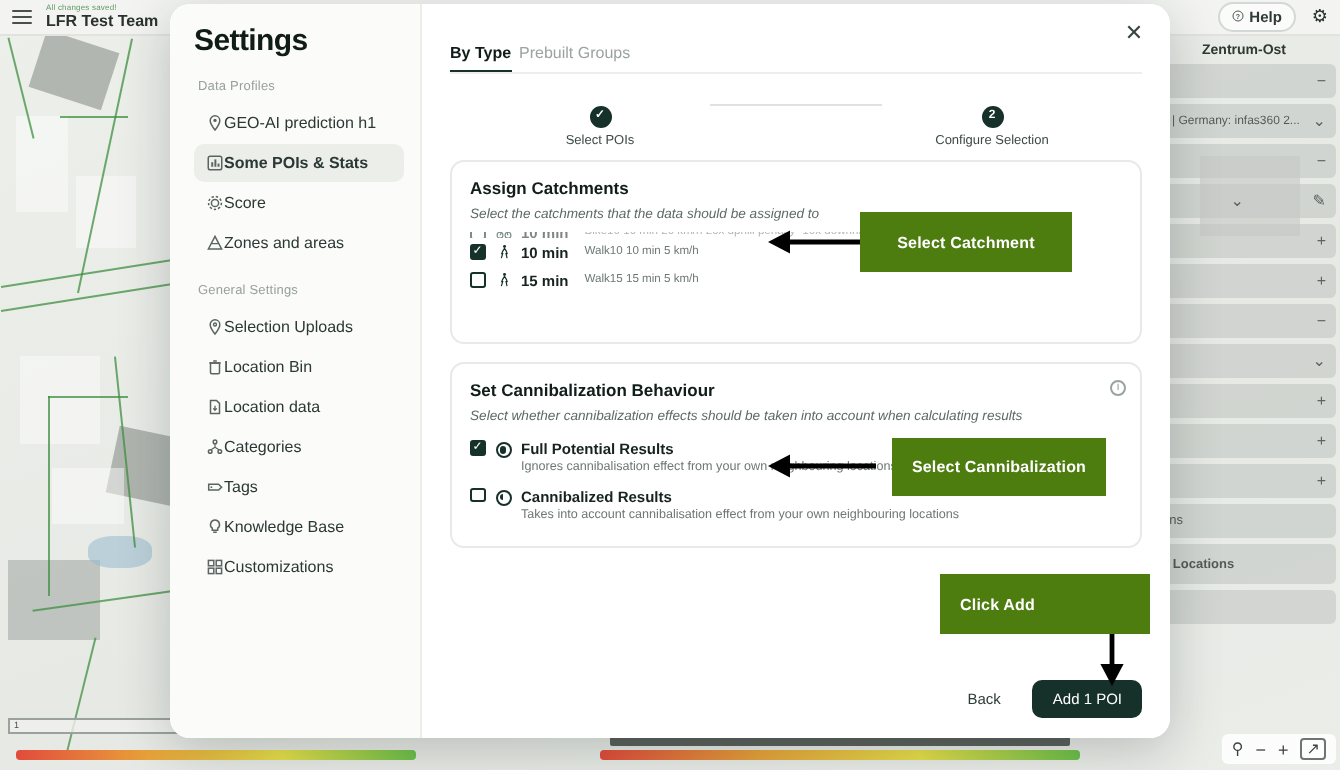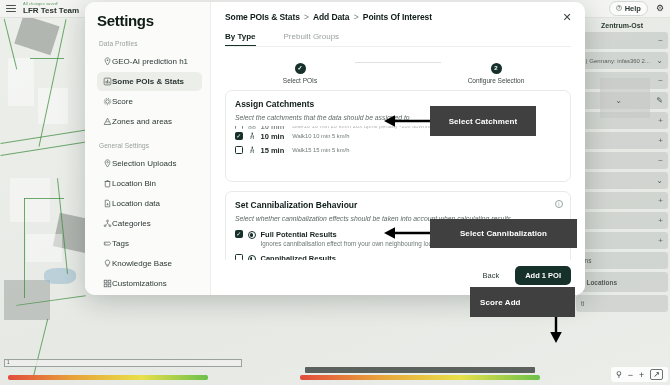--- a/index.html
+++ b/index.html
@@ -89,21 +89,21 @@
     background: linear-gradient(90deg,#e24b3c,#e8a33a,#e8e04a,#6cc04a);
     border-radius: 2px;
   }
   .legend-dark {
     position: absolute; left: 305px; bottom: 12px; width: 230px; height: 6px;
     background: rgba(55,62,58,.8); border-radius: 1px;
   }
 
   
   .modal {
-    position: absolute; left: 85px; top: 2px; width: 500px; height: 293px;
+    position: absolute; left: 85px; top: 2px; width: 500px; height: 367px;
     background: #ffffff; border-radius: 10px;
     box-shadow: 0 6px 26px rgba(20,30,28,.22);
     display: flex; overflow: hidden;
   }
 
   
   .sidebar {
     width: 126px; background: #fbfbfa; border-right: 1px solid #eceeea;
     padding: 10px 8px 0 12px; flex: 0 0 126px;
   }
@@ -123,21 +123,21 @@
   
   .main { flex: 1; display: flex; flex-direction: column; background: #fff; position: relative; }
   .main-head { padding: 10px 14px 0 14px; position: relative; }
   .breadcrumb { font-size: 8.5px; font-weight: 700; color: #0f1d1a; letter-spacing: -.1px; }
   .crumb-sep { color: #7b8784; font-weight: 400; margin: 0 2px; }
   .close-x {
     position: absolute; right: 12px; top: 10px;
     width: 12px; height: 12px; cursor: pointer;
     color: #3a4543; font-size: 11px; line-height: 11px; text-align: center;
   }
-  .tabs { display: flex; gap: 28px; margin-top: 10px; border-bottom: 1px solid #edefec; }
+  .tabs { display: flex; gap: 4px; margin-top: 10px; border-bottom: 1px solid #edefec; }
   .tab { font-size: 8px; color: #9aa3a0; padding: 0 0 4px 0; cursor: pointer; }
   .tab.active { color: #0f1d1a; font-weight: 700; border-bottom: 1.6px solid #16302a; }
 
   .stepper { display: flex; align-items: flex-start; justify-content: center; gap: 0; padding: 9px 0 6px 0; }
   .step { width: 110px; text-align: center; }
   .step-dot {
     width: 11px; height: 11px; border-radius: 50%;
     background: #16302a; color: #fff;
     display: inline-flex; align-items: center; justify-content: center;
     font-size: 6px; font-weight: 700; line-height: 1;
@@ -195,26 +195,26 @@
     padding: 6px 14px 10px 14px;
   }
   .btn-ghost {
     font-size: 7.5px; color: #2e3b38; background: #fff;
     border: 1px solid transparent; border-radius: 5px;
     padding: 4px 8px; cursor: pointer;
   }
   .btn-primary {
     font-size: 7.5px; color: #fff; background: #16302a;
     border: none; border-radius: 5px; padding: 5px 10px;
-    font-weight: 700; cursor: pointer;
+    font-weight: 400; cursor: pointer;
   }
 
   
   .anno {
-    position: absolute; background: #404040; color: #fff;
+    position: absolute; background: #4d7c0f; color: #fff;
     font-size: 8px; font-weight: 600; letter-spacing: .1px;
     display: flex; align-items: center; justify-content: center;
     z-index: 40;
   }
   .anno-arrow { position: absolute; z-index: 39; }
   .anno-arrow svg { display: block; }
 </style>
 </head>
 <body>
 
@@ -462,27 +462,20 @@
               <rect x="6.8" y="6.8" width="3.6" height="3.6" fill="none" stroke="currentColor" stroke-width="1"></rect>
             </svg>
         </span>
         <span>Customizations</span>
       </div>
     </aside>
 
     <section class="main">
 
       <div class="main-head">
-        <div class="breadcrumb">
-          <span>Some POIs &amp; Stats</span>
-          <span class="crumb-sep">&gt;</span>
-          <span>Add Data</span>
-          <span class="crumb-sep">&gt;</span>
-          <span>Points Of Interest</span>
-        </div>
         <div class="close-x">✕</div>
 
         <div class="tabs">
           <div class="tab active">By Type</div>
           <div class="tab">Prebuilt Groups</div>
         </div>
       </div>
 
       <div class="stepper">
         <div class="step">
@@ -585,23 +578,23 @@
     </svg>
   </div>
   <div class="anno" style="left:430px;top:106px;width:106px;height:30px;">Select Catchment</div>
 
   <div class="anno-arrow" style="left:382px;top:225px;">
     <svg width="58" height="16" viewBox="0 0 58 16">
       <path d="M56 8H6" stroke="#000" stroke-width="2.4" fill="none"></path>
       <path d="M2 8 13 2.2V13.8z" fill="#000"></path>
     </svg>
   </div>
-  <div class="anno" style="left:430px;top:219px;width:147px;height:29px;">Select Cannibalization</div>
-
-  <div class="anno" style="left:470px;top:287px;width:105px;height:30px;justify-content:flex-start;padding-left:10px;">Score Add</div>
+  <div class="anno" style="left:446px;top:219px;width:107px;height:29px;">Select Cannibalization</div>
+
+  <div class="anno" style="left:470px;top:287px;width:105px;height:30px;justify-content:flex-start;padding-left:10px;">Click Add</div>
   <div class="anno-arrow" style="left:548px;top:317px;">
     <svg width="16" height="28" viewBox="0 0 16 28">
       <path d="M8 0v20" stroke="#000" stroke-width="2.4" fill="none"></path>
       <path d="M8 26 2.2 15h11.6z" fill="#000"></path>
     </svg>
   </div>
 
 </div>
 
 </body></html>

